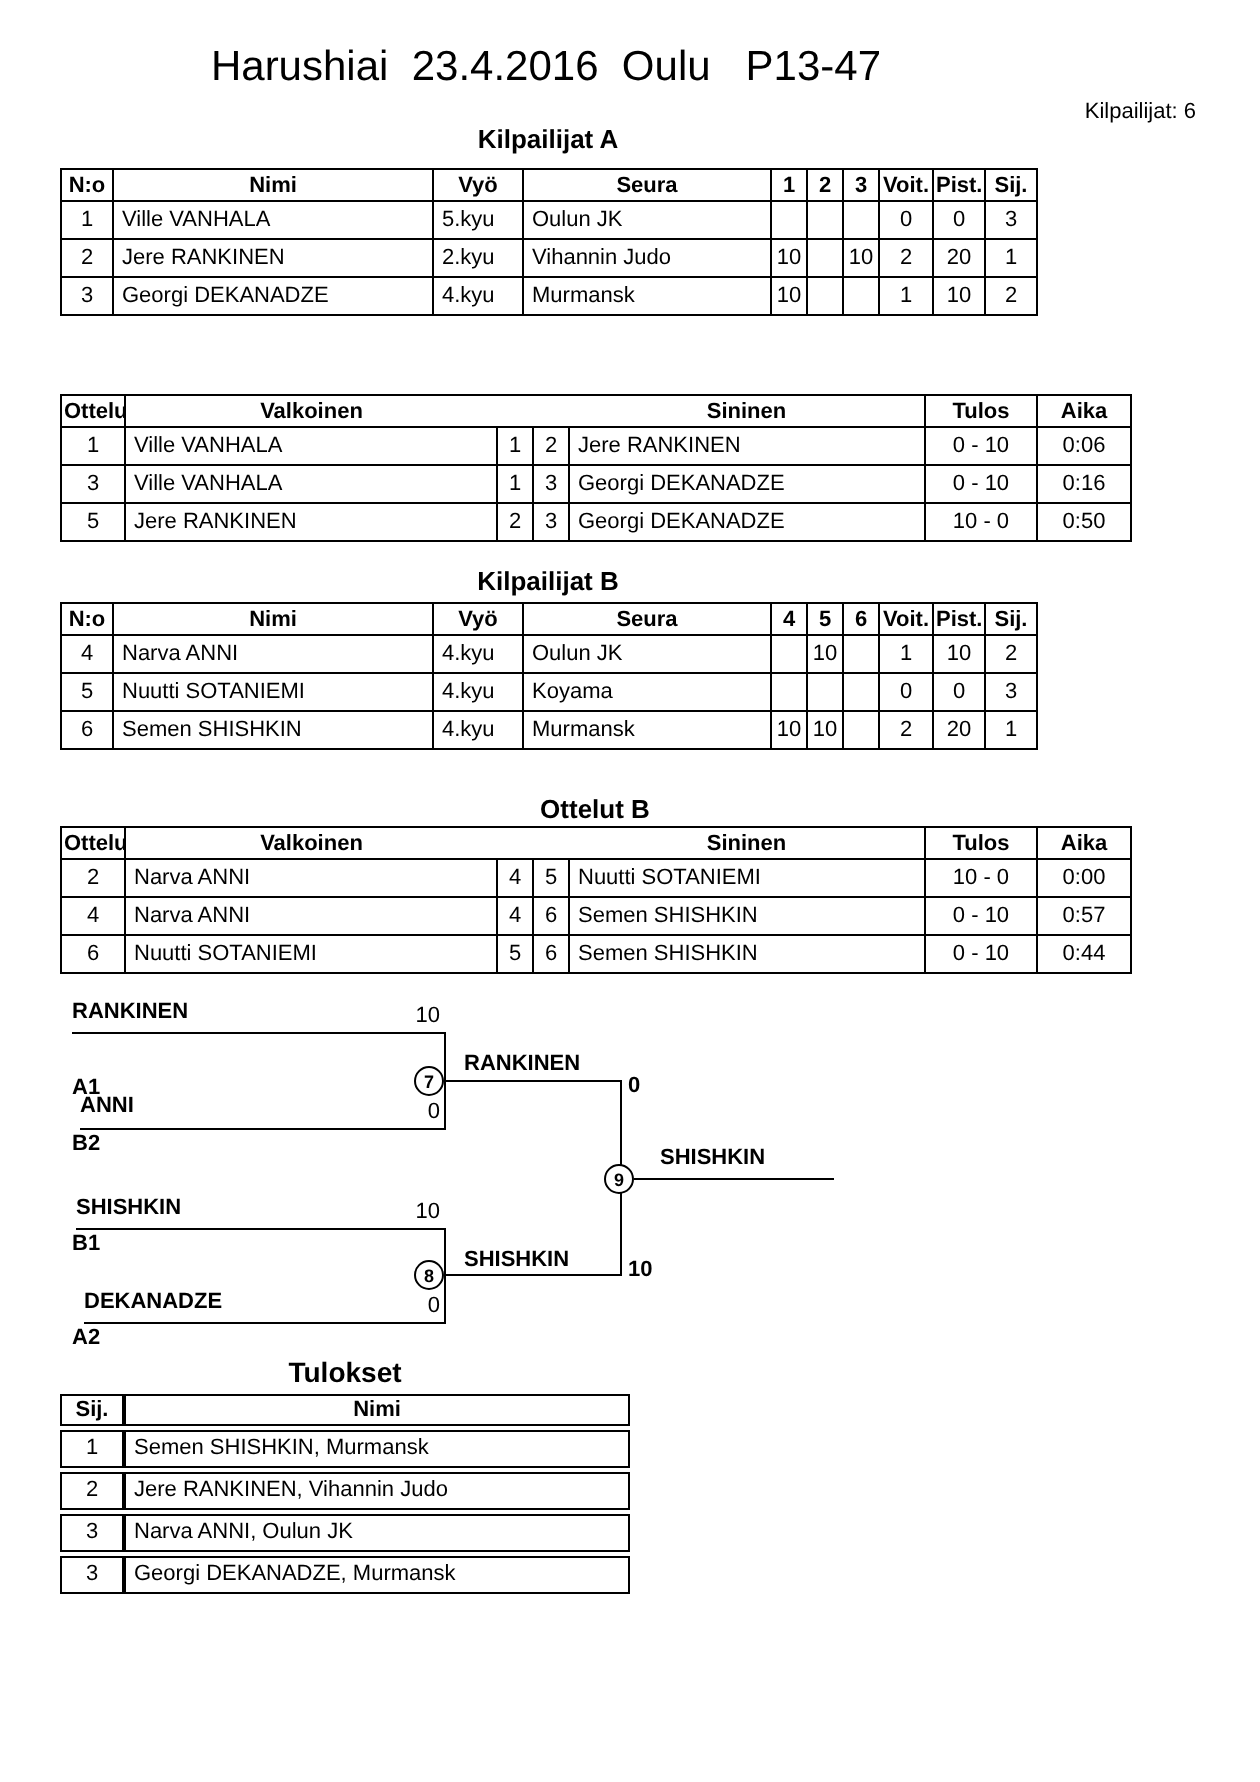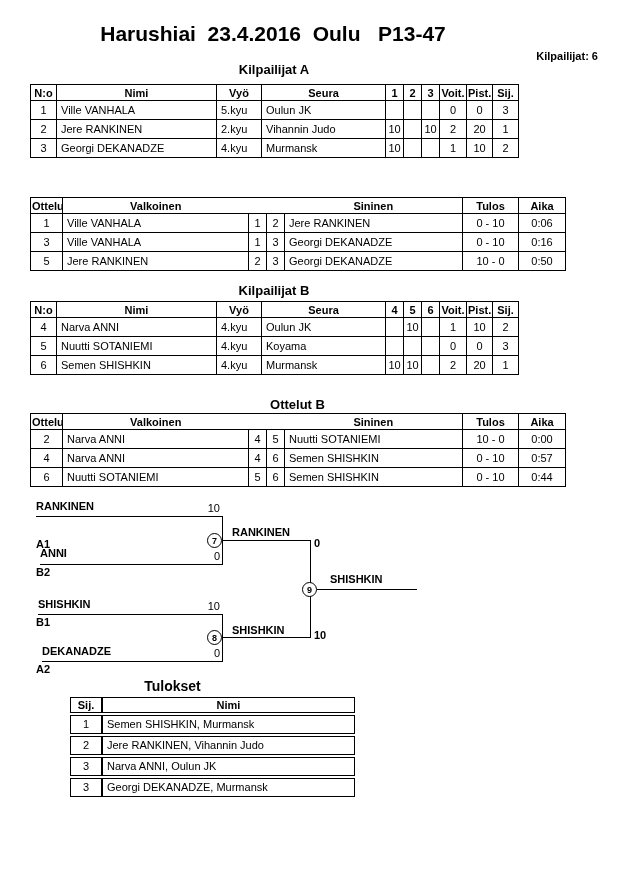--- a/index.html
+++ b/index.html
@@ -5,26 +5,26 @@
   * { margin:0; padding:0; box-sizing:border-box; }
   html,body { background:#fff; }
   .page {
     position:relative; width:630px; height:891px; margin:0 auto;
     background:#ffffff; color:#000;
     font-family:"Liberation Sans", sans-serif;
     overflow:hidden;
   }
   .title {
     position:absolute; top:22px; left:0; width:546px;
-    text-align:center; font-size:21px; font-weight:bold; white-space:pre;
+    text-align:center; font-size:21px; font-weight:normal; white-space:pre;
   }
-  .comp-count { position:absolute; top:50px; right:32px; font-size:11px; font-weight:bold; }
+  .comp-count { position:absolute; top:50px; right:32px; font-size:11px; font-weight:normal; }
   .sec-title { position:absolute; font-size:13px; font-weight:bold; text-align:center; }
 
-  table { border-collapse:collapse; table-layout:fixed; font-size:11px; background:#fff; position:absolute;padding-left:40px; }
+  table { border-collapse:collapse; table-layout:fixed; font-size:11px; background:#fff; position:absolute; }
   th, td { border:1px solid #000; overflow:hidden; white-space:nowrap; }
   th { font-weight:bold; height:16px; text-align:center; padding:0 1px; }
   td { height:19px; padding:0 3px; line-height:17px; }
   td.c { text-align:center; padding:0 1px; }
   td.l { text-align:left; padding-left:4px; }
 
   .ot th.h-white { border-right:0; }
   .ot th.h-gap   { border-left:0; border-right:0; }
   .ot th.h-blue  { border-left:0; }
 

